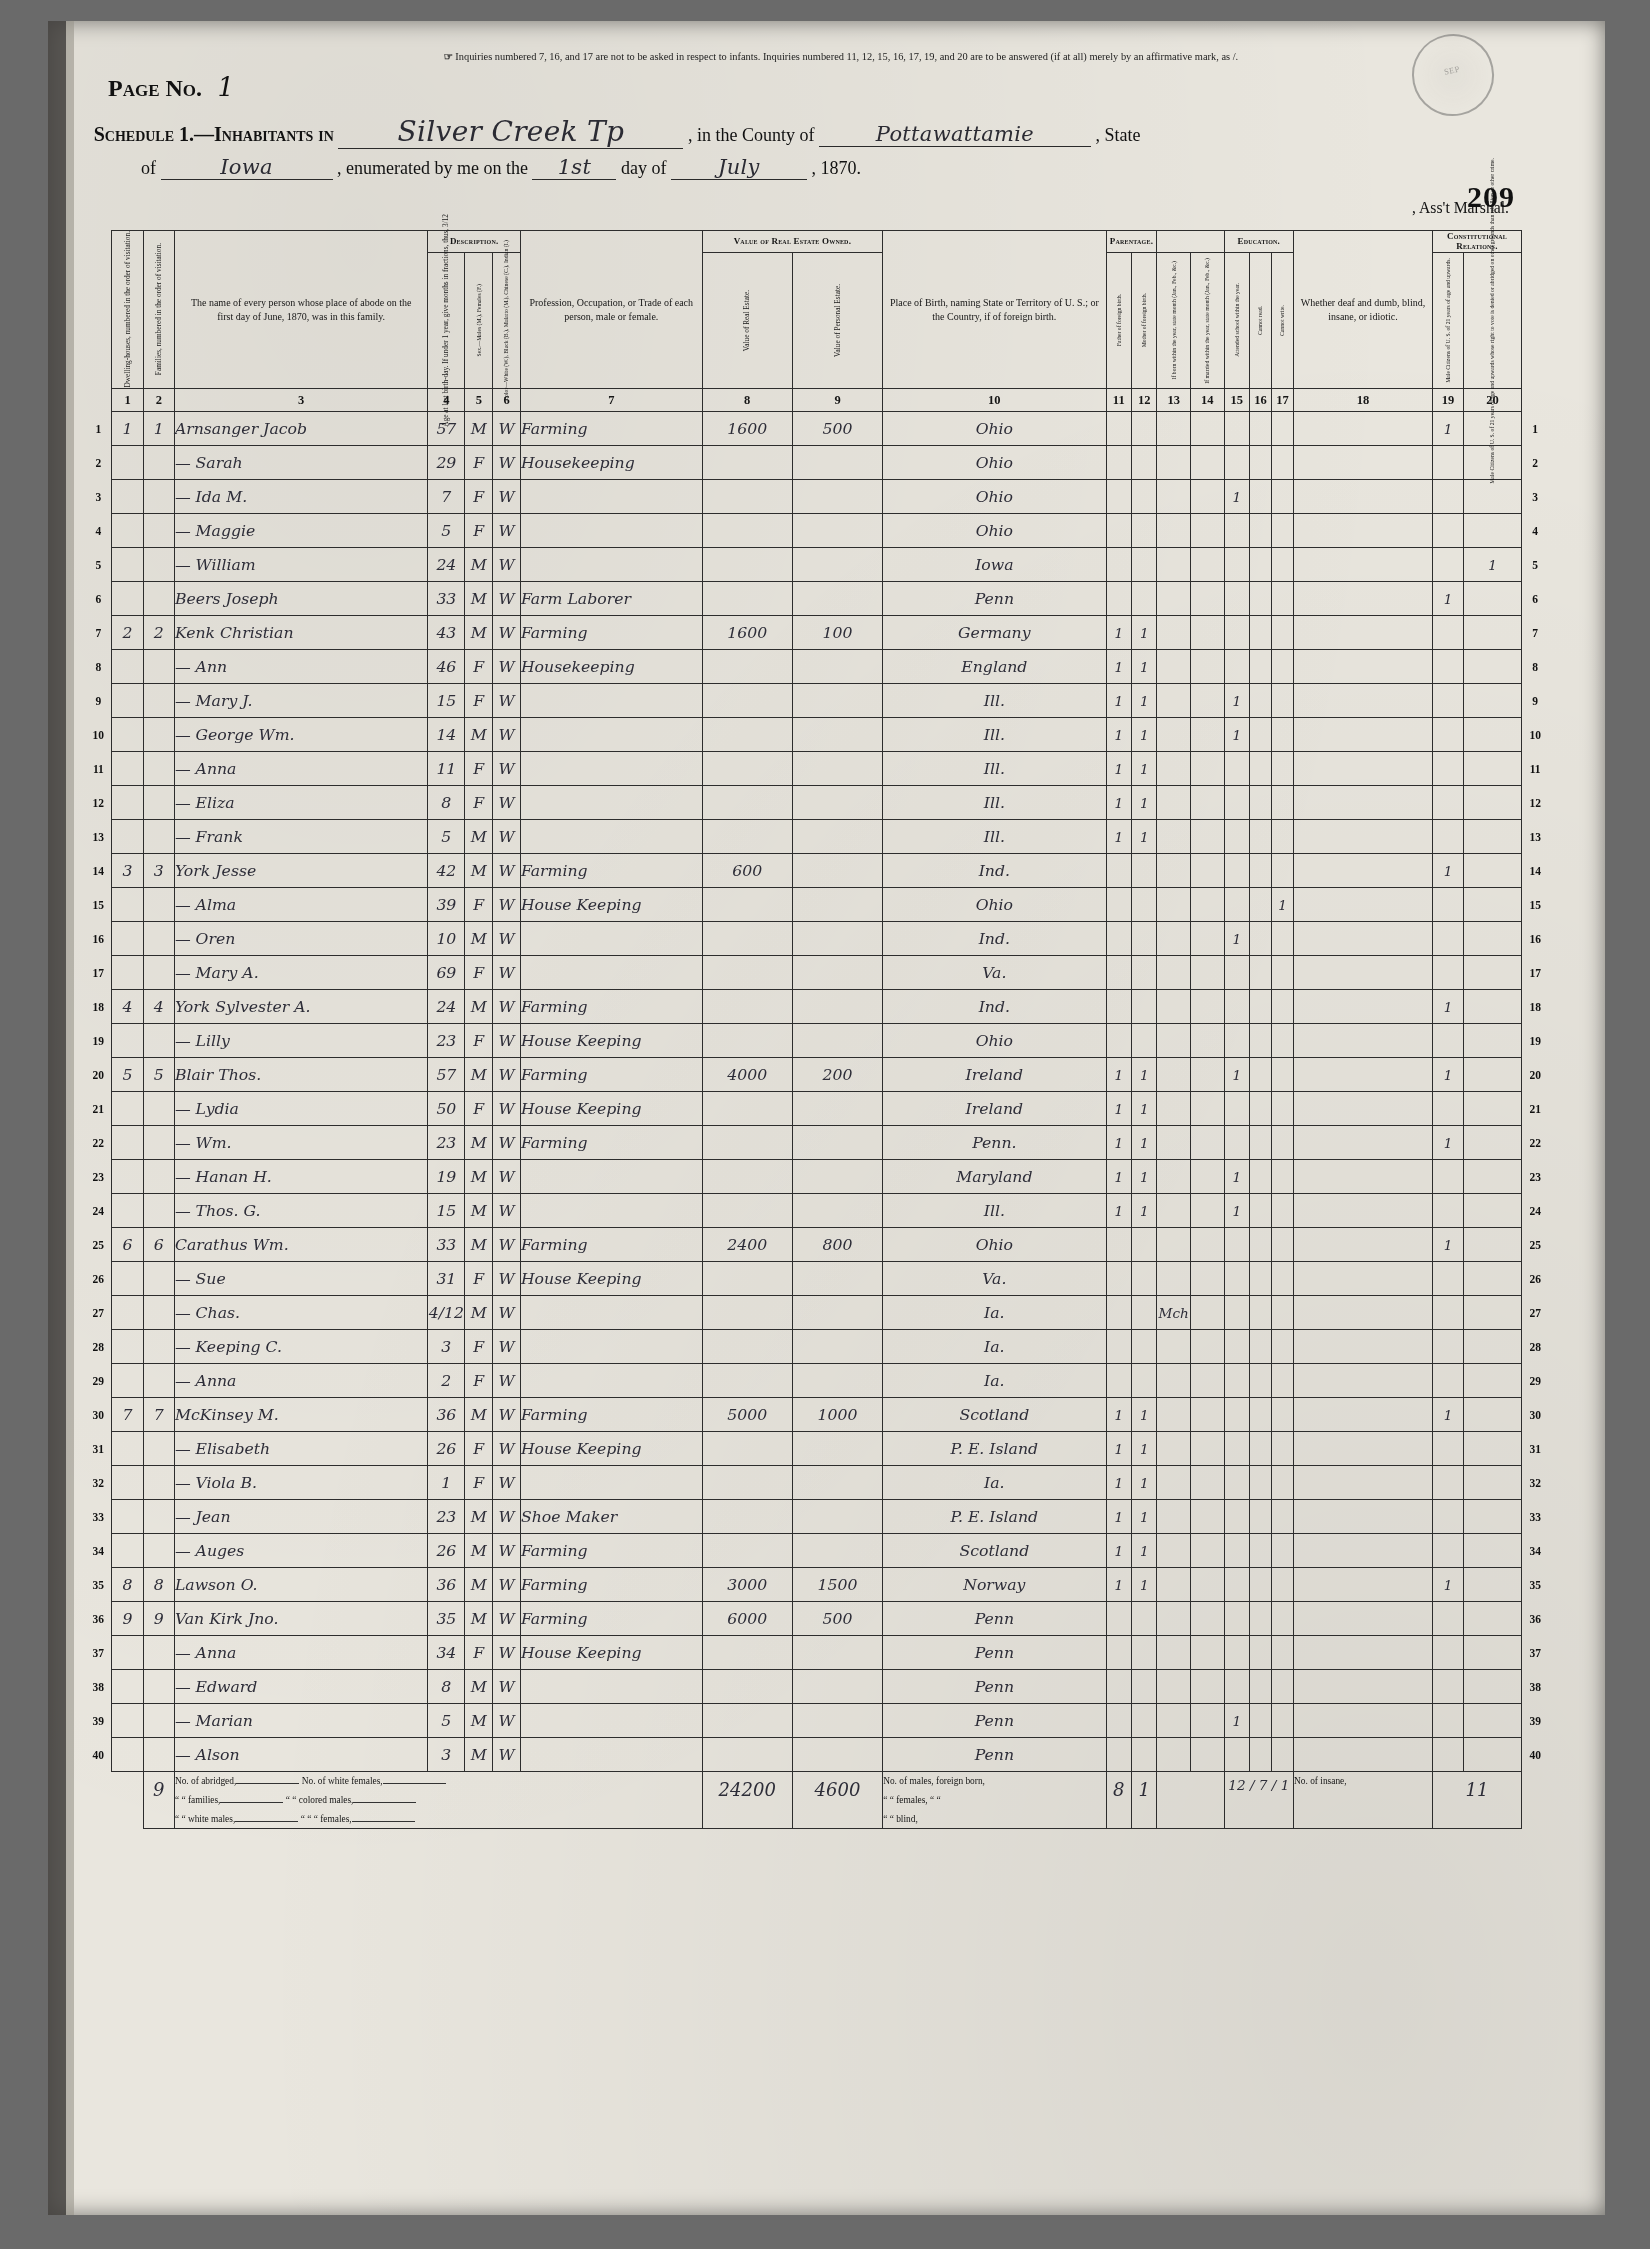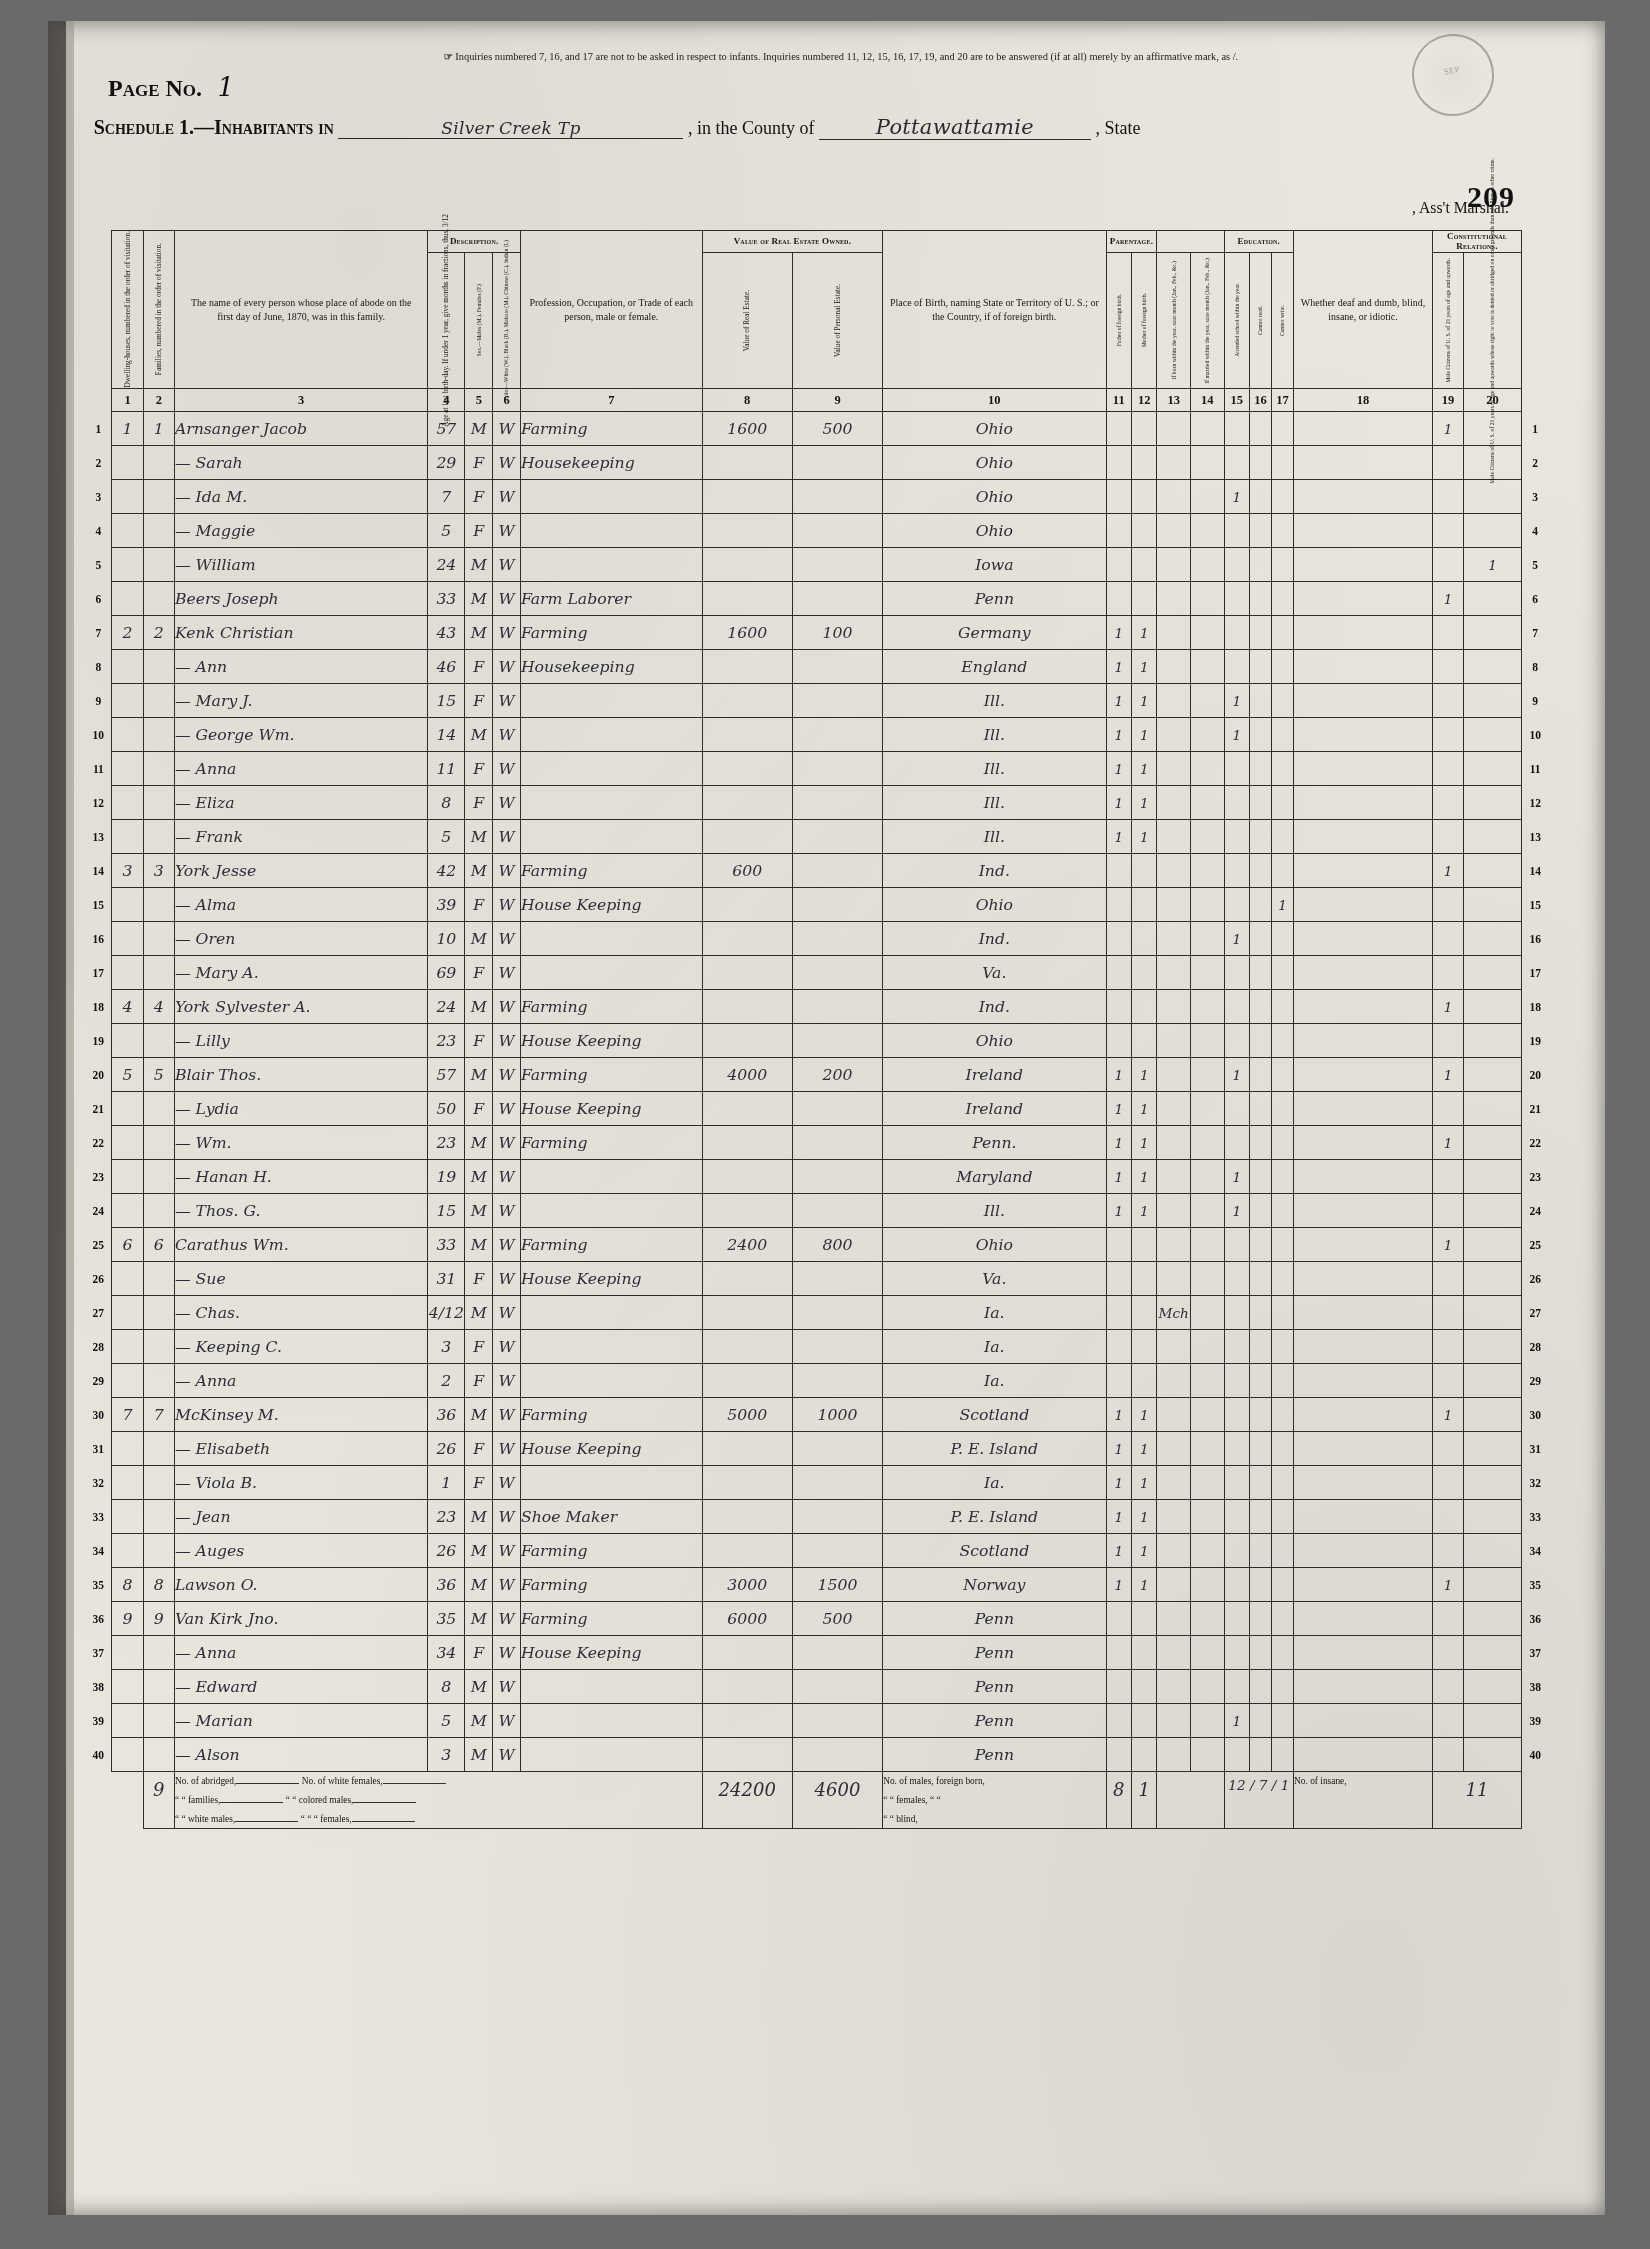--- a/index.html
+++ b/index.html
@@ -102,26 +102,35 @@
         <span class="fist">☞</span>
         <span>Inquiries numbered 7, 16, and 17 are not to be asked in respect to infants.  Inquiries numbered 11, 12, 15, 16, 17, 19, and 20 are to be answered (if at all) merely by an affirmative mark, as /.</span>
       </div>
 
       <div class="stamp">
         <span>SEP</span>
       </div>
 
       <div class="line1">
         <span class="sc">Schedule 1.—Inhabitants in</span>
-        <span class="ul script" style="width:345px;font-size:17px;">Silver Creek Tp</span>
+        <span class="ul script" style="width:345px;font-size:28px;">Silver Creek Tp</span>
         <span>, in the County of</span>
         <span class="ul script" style="width:272px;font-size:21px;">Pottawattamie</span>
         <span>, State</span>
       </div>
 
+      <div class="line2">
+        <span>of</span>
+        <span class="ul script" style="width:172px;font-size:21px;">Iowa</span>
+        <span>, enumerated by me on the</span>
+        <span class="ul script" style="width:84px;font-size:21px;">1st</span>
+        <span>day of</span>
+        <span class="ul script" style="width:136px;font-size:21px;">July</span>
+        <span>, 1870.</span>
+      </div>
 
       <div class="bignum">209</div>
 
       <div class="asst">, Ass't Marshal.</div>
     </div>
 
     <table class="census">
       <colgroup>
         <col style="width:23px">
           <col style="width:27px">

